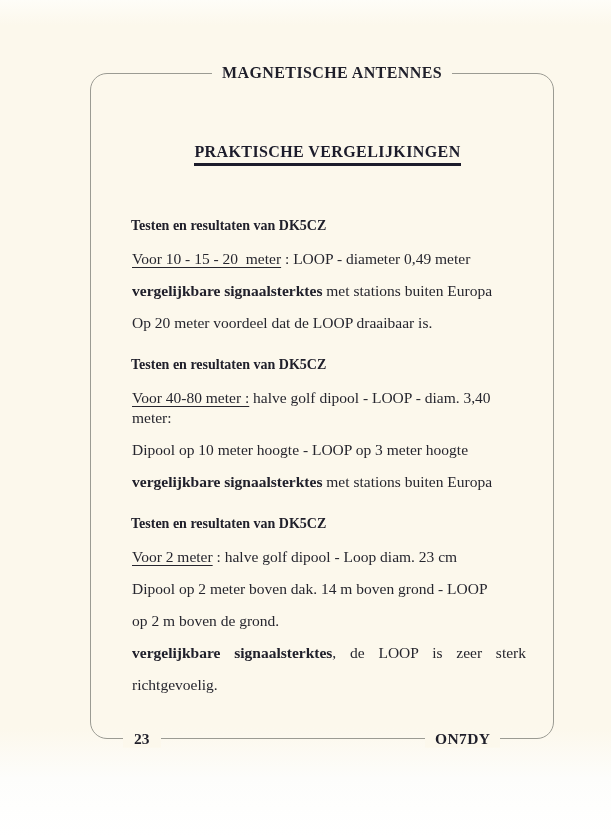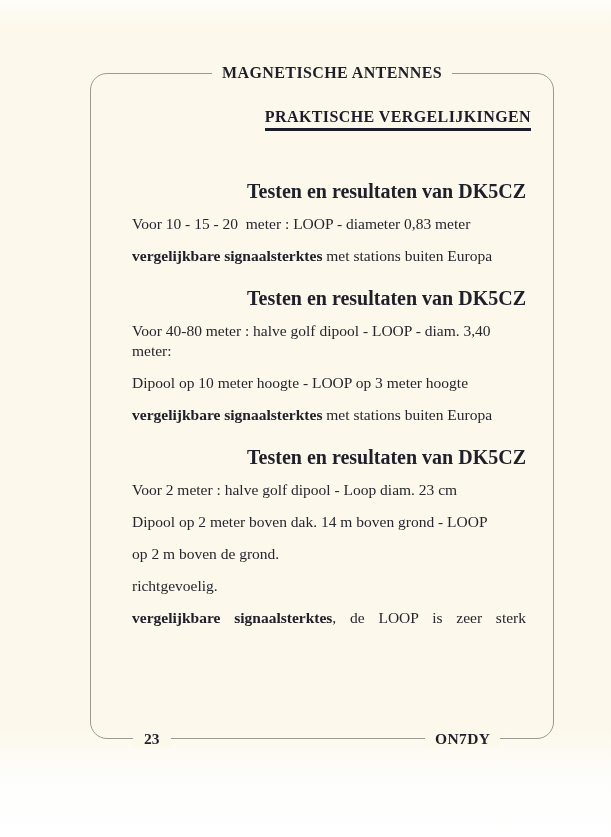--- a/index.html
+++ b/index.html
@@ -44,66 +44,66 @@
   .page-number, .callsign {
     position: absolute;
     bottom: 0;
     transform: translateY(54%);
     background: #fcf8ec;
     font-weight: bold;
     font-size: 15.5px;
     white-space: nowrap;
     color: #1f1f2a;
   }
-  .page-number { left: 42px; padding: 0 11px; }
+  .page-number { left: 32px; padding: 0 11px; }
   .callsign   { left: 334px; padding: 0 10px; letter-spacing: 0.4px; }
 
   .content {
     position: absolute;
     left: 0; top: 0; right: 0; bottom: 0;
     padding: 0 27px 0 28px;
     overflow: hidden;
   }
 
-  .title-wrap { text-align: right; margin-top: 34px; }
+  .title-wrap { text-align: center; margin-top: 69px; }
   .page-title {
     display: inline-block;
     position: relative;
     left: 5px;
     font-weight: bold;
     font-size: 16px;
     letter-spacing: 0.4px;
     color: #1c1c2b;
     border-bottom: 3px solid #1c1c2b;
     padding-bottom: 3px;
     line-height: 17px;
   }
 
   .sec { margin-top: 22px; }
   .sec-first { margin-top: 50px; }
 
   .sec-head {
-    margin: 0;
-    font-size: 20px;
+    margin: 12px;
+    font-size: 14px;
     font-weight: bold;
     line-height: 20px;
     color: #20202b;
-    text-align: right;
   }
 
   .row {
     margin: 12px 0 0 13px;
     font-size: 15.5px;
     line-height: 20px;
   }
   .sec-head + .row { margin-top: 13px; }
   .row.cont { margin-top: 12px; }
 
   .row b { font-weight: bold; color: #20202b; }
   .u {
+    text-decoration: underline;
     text-underline-offset: 3px;
     text-decoration-thickness: 1px;
   }
   .row.stretch {
     text-align: justify;
     text-align-last: justify;
   }
 </style>
 </head>
 <body>
@@ -114,38 +114,39 @@
     <div class="running-header">MAGNETISCHE ANTENNES</div>
 
     <div class="content">
 
       <div class="title-wrap">
         <span class="page-title">PRAKTISCHE VERGELIJKINGEN</span>
       </div>
 
       <section class="sec sec-first">
         <h3 class="sec-head">Testen en resultaten van DK5CZ</h3>
-        <p class="row"><span class="u">Voor 10 - 15 - 20&nbsp; meter</span><span> : LOOP - diameter 0,83 meter</span></p>
+        <p class="row"><span class="u">Voor 10 - 15 - 20&nbsp; meter</span><span> : LOOP - diameter 0,49 meter</span></p>
         <p class="row"><b>vergelijkbare signaalsterktes</b><span> met stations buiten Europa</span></p>
+        <p class="row">Op 20 meter voordeel dat de LOOP draaibaar is.</p>
       </section>
 
       <section class="sec">
         <h3 class="sec-head">Testen en resultaten van DK5CZ</h3>
         <p class="row"><span class="u">Voor 40-80 meter :</span><span> halve golf dipool - LOOP - diam. 3,40 meter:</span></p>
         <p class="row">Dipool op 10 meter hoogte - LOOP op 3 meter hoogte</p>
         <p class="row"><b>vergelijkbare signaalsterktes</b><span> met stations buiten Europa</span></p>
       </section>
 
       <section class="sec">
         <h3 class="sec-head">Testen en resultaten van DK5CZ</h3>
         <p class="row"><span class="u">Voor 2 meter</span><span> : halve golf dipool - Loop diam. 23 cm</span></p>
         <p class="row">Dipool op 2 meter boven dak. 14 m boven grond - LOOP</p>
         <p class="row cont">op 2 m boven de grond.</p>
+        <p class="row stretch"><b>vergelijkbare signaalsterktes</b><span>, de LOOP is zeer sterk</span></p>
         <p class="row cont">richtgevoelig.</p>
-        <p class="row stretch"><b>vergelijkbare signaalsterktes</b><span>, de LOOP is zeer sterk</span></p>
       </section>
 
     </div>
 
     <div class="page-number">23</div>
     <div class="callsign">ON7DY</div>
 
   </div>
 </div>
 

